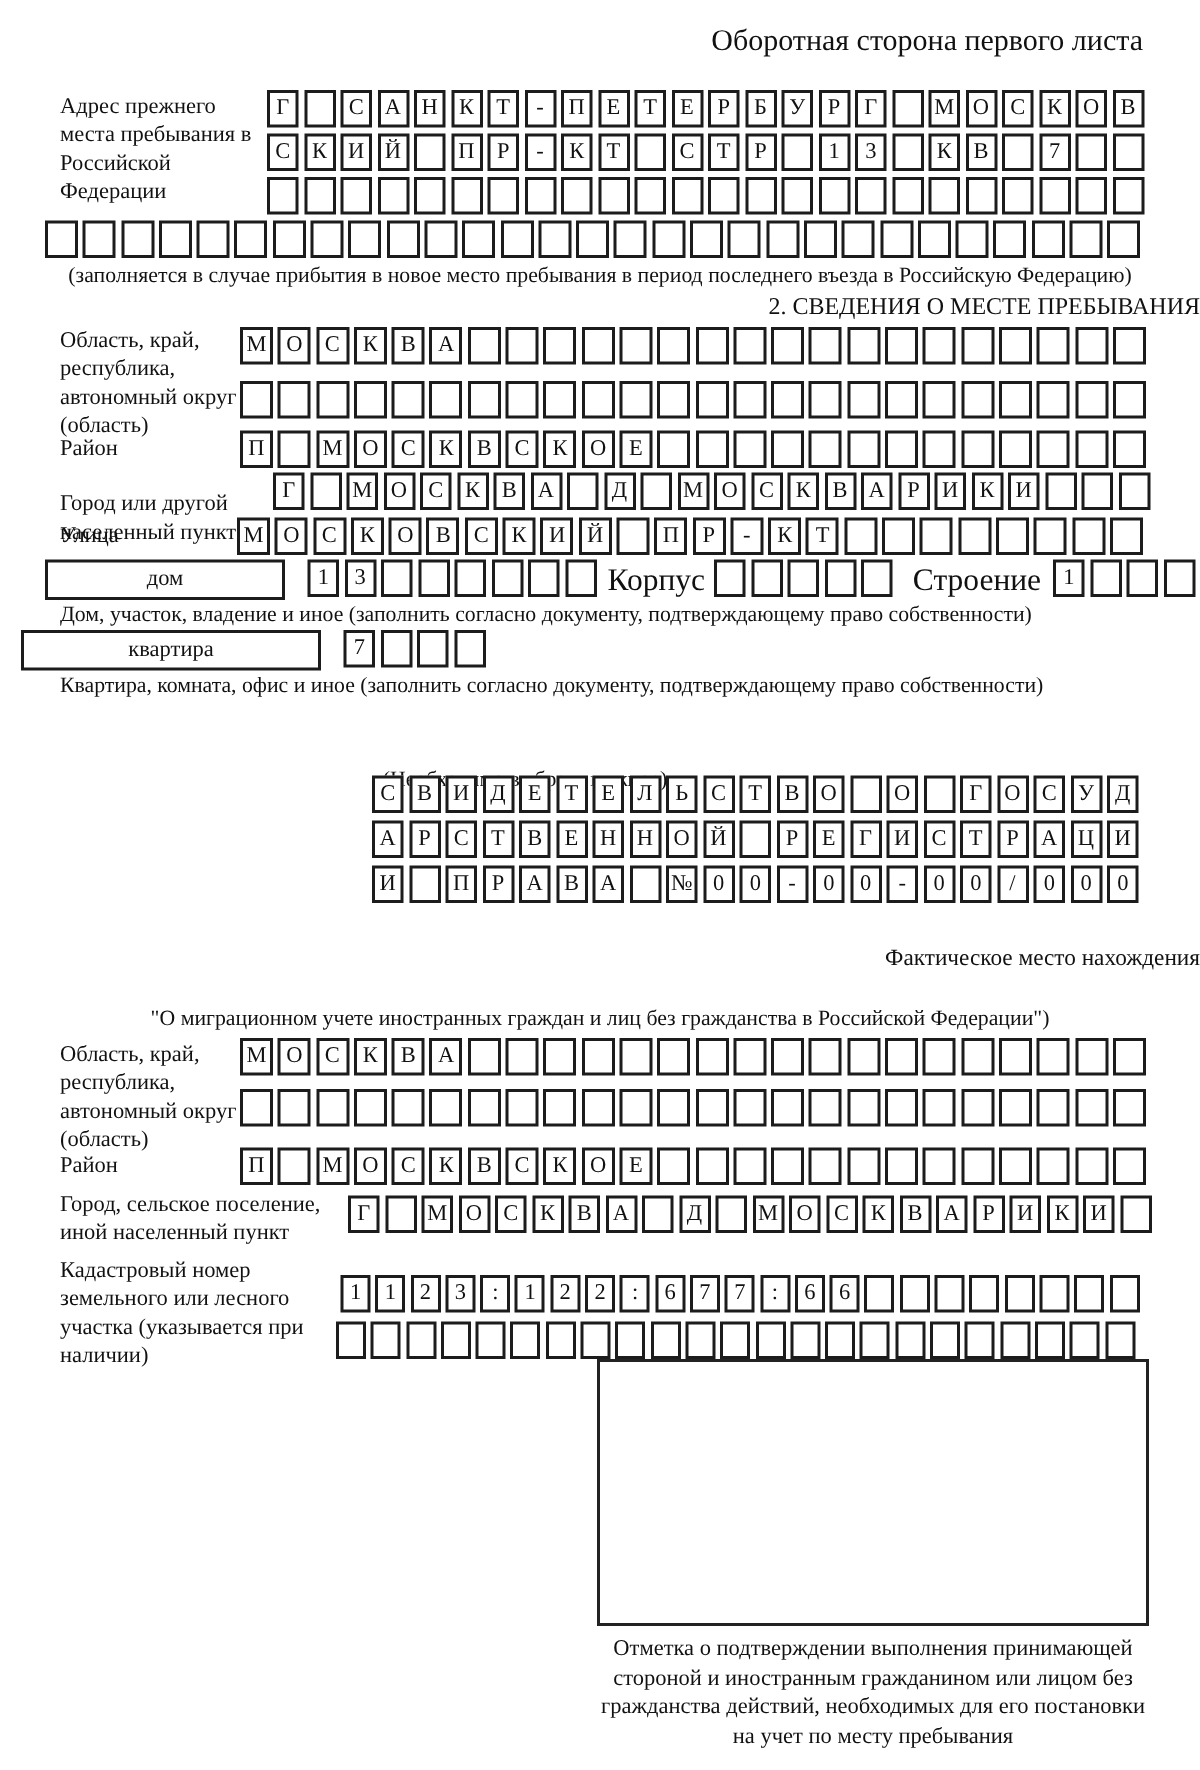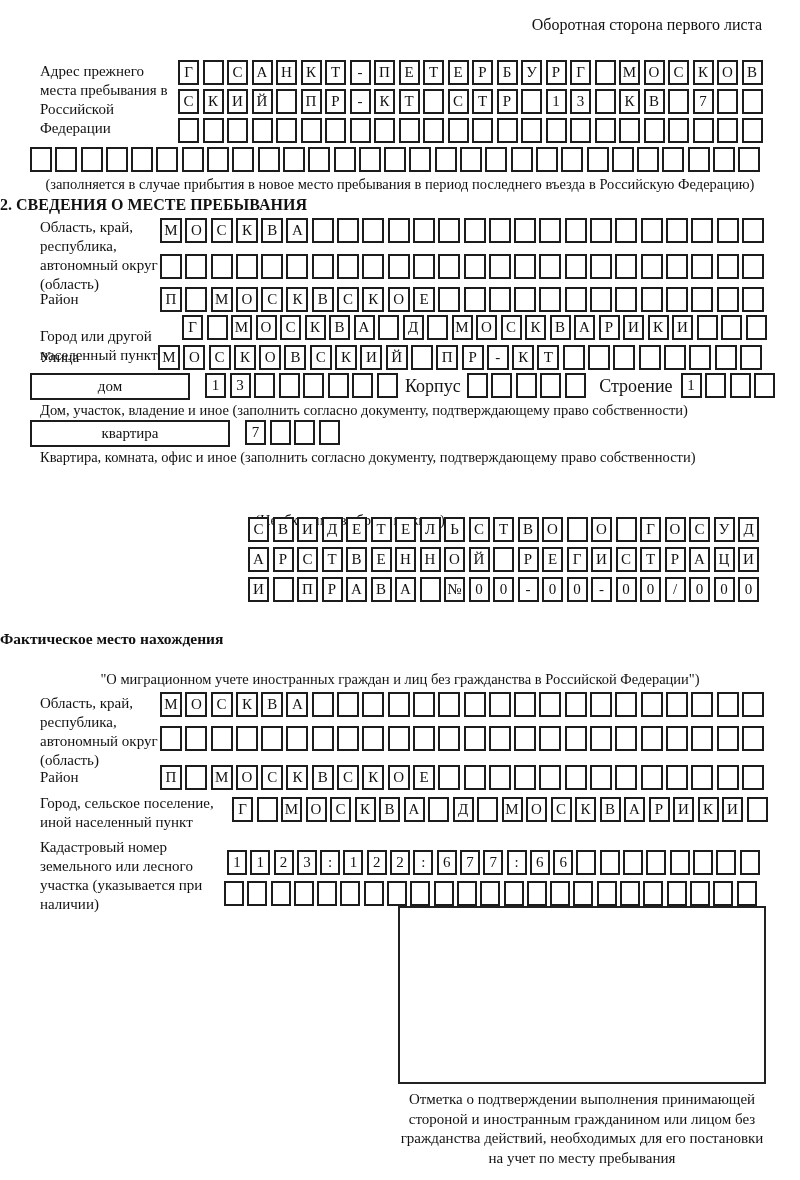--- a/index.html
+++ b/index.html
@@ -1,32 +1,32 @@
 <!DOCTYPE html>
 <html><head>
 <meta charset="utf-8">
 <style>
   html,body{margin:0;padding:0;background:#fff;}
   #page{position:relative;width:800px;height:1180px;background:#fff;color:#111;
         font-family:"Liberation Serif", serif;overflow:hidden;}
   .lbl{position:absolute;font-size:15px;line-height:19px;}
   .note-c{position:absolute;left:0;width:800px;text-align:center;font-size:14.5px;}
   .note-l{position:absolute;font-size:14.5px;}
-  .sect{position:absolute;left:0;width:800px;text-align:left;font-weight:bold;font-size:16px;}
-  .hdr{position:absolute;top:16px;left:0;width:762px;text-align:right;font-size:16px;}
+  .sect{position:absolute;left:0;width:800px;text-align:right;font-weight:normal;font-size:16px;}
+  .hdr{position:absolute;top:16px;left:0;width:762px;text-align:right;font-size:20px;}
   .cellrow{position:absolute;display:flex;}
   .cells{display:flex;}
   .cell{flex:none;width:21px;height:25px;margin-right:3.5px;border:2px solid #1c1c1c;
         box-sizing:border-box;display:flex;align-items:center;justify-content:center;
         font-size:15px;background:#fff;}
   .wide .cell{width:22px;margin-right:3.3px;}
   .tight .cell{width:20px;margin-right:3.3px;}
   .fieldbox{border:2px solid #1c1c1c;height:27px;box-sizing:border-box;flex:none;
         display:flex;align-items:center;justify-content:center;font-size:15px;background:#fff;}
-  .inline-lbl{font-size:18px;line-height:27px;flex:none;}
+  .inline-lbl{font-size:21px;line-height:27px;flex:none;}
   .chk{flex:none;width:22px;height:25px;border:2px solid #1c1c1c;box-sizing:border-box;
         display:flex;align-items:center;justify-content:center;font-size:15px;background:#fff;}
   .stamp-box{position:absolute;left:398px;top:906px;width:368px;height:178px;
         border:2px solid #222;box-sizing:border-box;background:#fff;}
   .stamp-note{position:absolute;left:392px;top:1090px;width:380px;text-align:center;
         font-size:15px;line-height:19.5px;}
 </style>
 </head>
 <body>
 
@@ -309,21 +309,21 @@
     <div class="inline-lbl" style="margin-left:10px">Строение</div>
     <div class="cells" style="margin-left:8px">
         <div class="cell">1</div>
         <div class="cell"></div>
         <div class="cell"></div>
         <div class="cell"></div>
       </div>
   </div>
   <div class="note-l" style="left:40px;top:402px">Дом, участок, владение и иное (заполнить согласно документу, подтверждающему право собственности)</div>
 
-  <div class="cellrow" style="left:30px;top:420px">
+  <div class="cellrow" style="left:14px;top:420px">
     <div class="fieldbox" style="width:200px">квартира</div>
     <div class="cells" style="margin-left:15px">
         <div class="cell">7</div>
         <div class="cell"></div>
         <div class="cell"></div>
         <div class="cell"></div>
       </div>
   </div>
   <div class="note-l" style="left:40px;top:449px">Квартира, комната, офис и иное (заполнить согласно документу, подтверждающему право собственности)</div>
 

